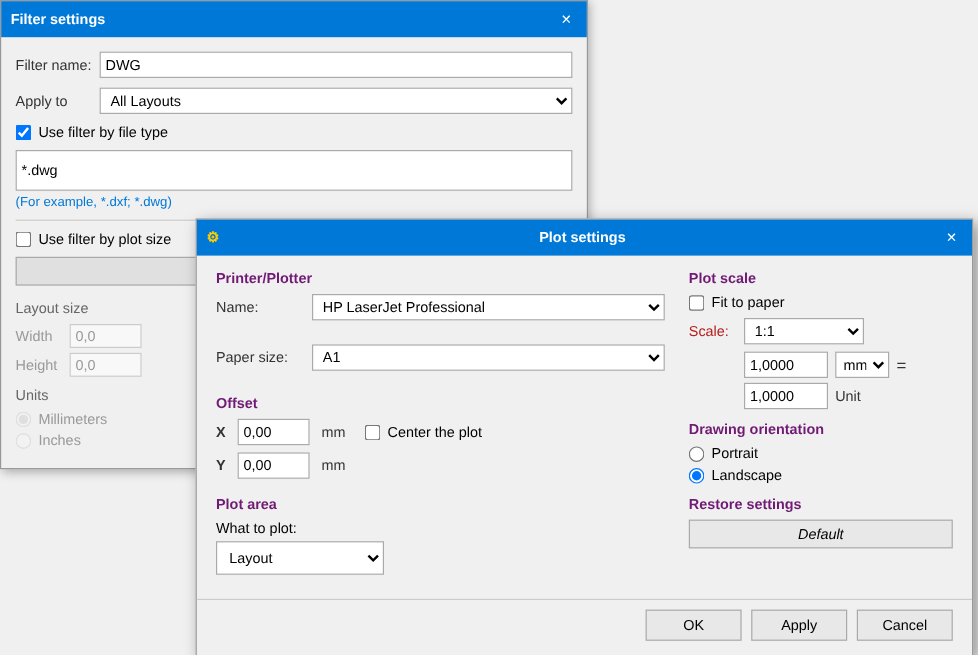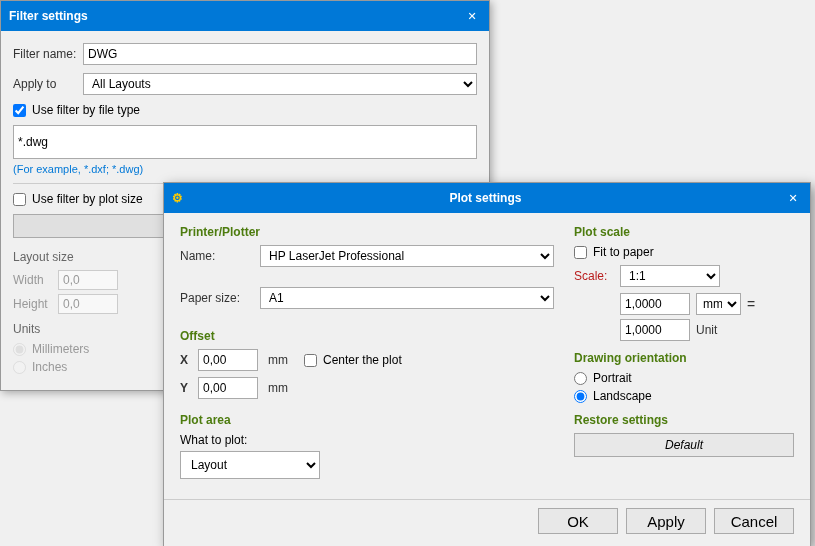--- a/index.html
+++ b/index.html
@@ -195,21 +195,21 @@
     .plot-left {
       flex: 1;
     }
 
     .plot-right {
       width: 220px;
     }
 
     .section-title {
       font-weight: 600;
-      color: #4d7c0f;
+      color: #701a75;
       margin-bottom: 6px;
       font-size: 12px;
     }
 
     .plot-form-row {
       display: flex;
       align-items: center;
       margin-bottom: 20px;
     }
 
@@ -382,21 +382,21 @@
       padding: 8px 16px 12px;
       border-top: 1px solid #ccc;
       margin-top: 8px;
     }
 
     .footer-btn {
       width: 80px;
       height: 26px;
       border: 1px solid #aaa;
       background: #e8e8e8;
-      font-size: 15px;
+      font-size: 12px;
       font-family: inherit;
       cursor: pointer;
     }
 
     .gear-icon {
       display: inline-block;
       margin-right: 4px;
       color: #ffcc00;
     }
 

